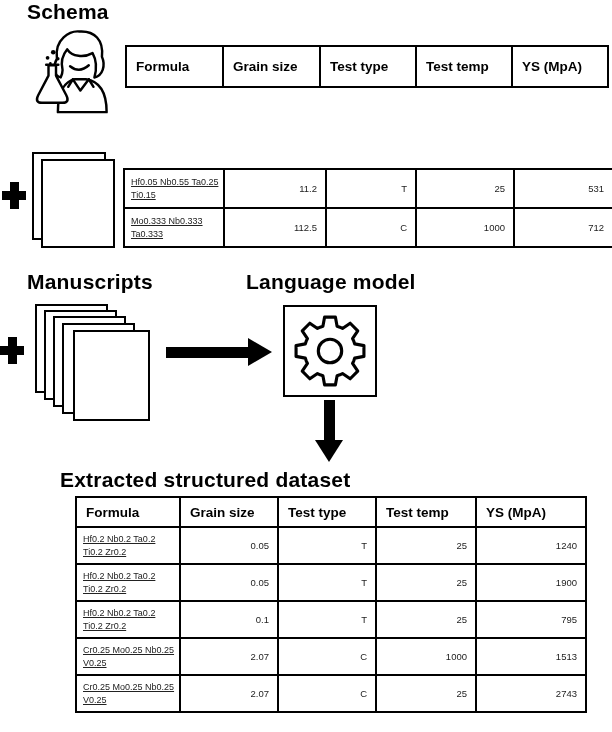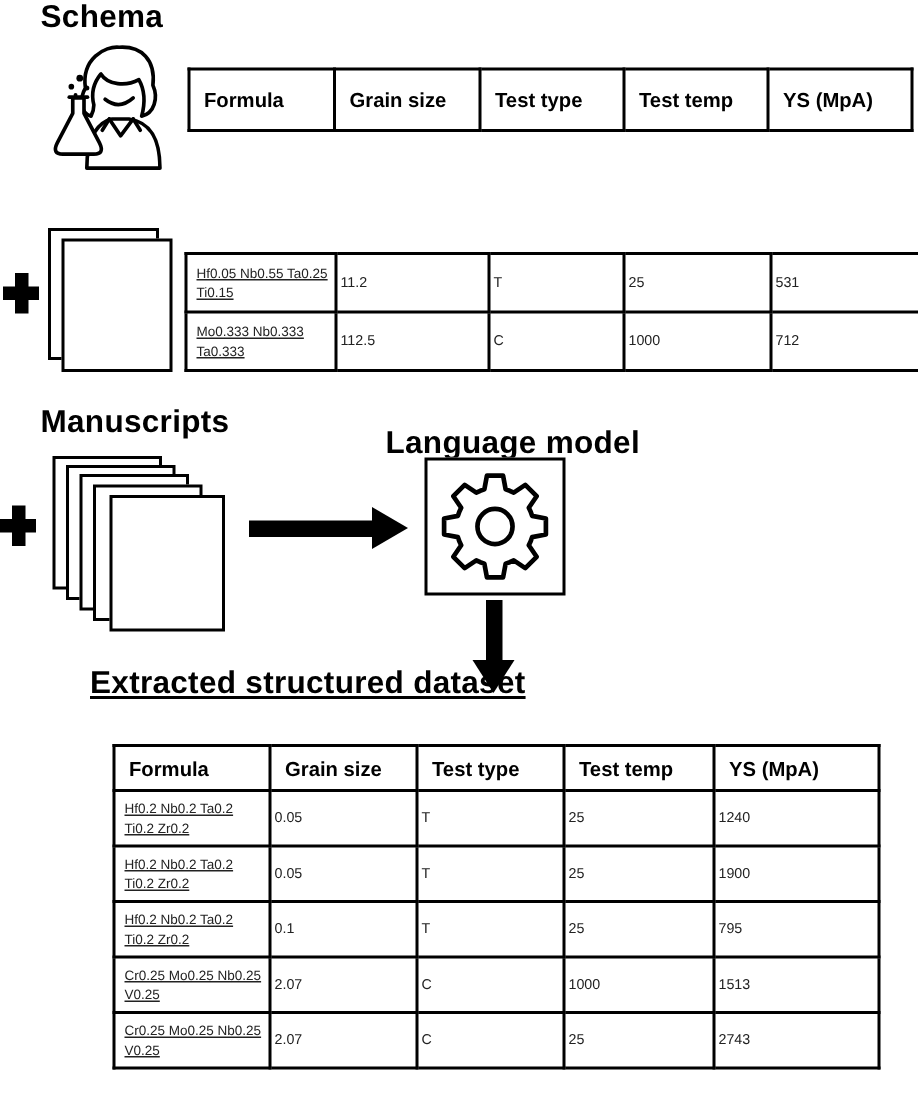--- a/index.html
+++ b/index.html
@@ -7,21 +7,21 @@
     position:relative;width:612px;height:732px;background:#fff;overflow:hidden;
     font-family:"Liberation Sans",sans-serif;color:#000;
   }
   .abs{position:absolute;}
   .section-title{font-size:21px;font-weight:bold;letter-spacing:.2px;white-space:nowrap;}
   
   table{border-collapse:collapse;table-layout:fixed;background:#fff;border-radius:17px;}
   td,th{border:2px solid #000;overflow:hidden;}
   th{font-size:13.5px;font-weight:bold;text-align:left;padding:0 4px 0 9px;vertical-align:middle;}
   td.formula{font-size:9px;color:#222;text-align:left;padding:2px 2px 2px 6px;vertical-align:middle;line-height:1.35;text-decoration:underline;}
-  td.num{font-size:9.5px;color:#222;padding:0 8px 0 2px;vertical-align:middle;}
+  td.num{font-size:9.5px;color:#222;text-align:right;padding:0 8px 0 2px;vertical-align:middle;}
   .ex-table td{height:33px;}
   .xt th{height:28px;}
   .xt td{height:31px;}
   
   .page{position:absolute;background:#fff;border:2px solid #000;}
   
   .plus{position:absolute;width:24px;height:27px;}
   .plus .h{position:absolute;left:0;top:9px;width:24px;height:9px;background:#000;}
   .plus .v{position:absolute;left:8px;top:0;width:9px;height:27px;background:#000;}
   
@@ -112,21 +112,21 @@
       <td class="formula">Mo0.333 Nb0.333 Ta0.333</td>
       <td class="num">112.5</td>
       <td class="num">C</td>
       <td class="num">1000</td>
       <td class="num">712</td>
     </tr>
   </tbody>
     </table>
 
   <div class="abs section-title" style="left:27px;top:270px;text-align:right;">Manuscripts</div>
-  <div class="abs section-title" style="left:257px;top:270px;margin-top:14px;">Language model</div>
+  <div class="abs section-title" style="left:246px;top:270px;">Language model</div>
 
   <div class="plus" style="left:0px;top:337px;">
     <div class="h"></div>
       <div class="v"></div>
   </div>
 
   <div>
     <div class="page" style="left:35px;top:304px;width:69px;height:85px;"></div>
     <div class="page" style="left:44px;top:310px;width:69px;height:86px;"></div>
     <div class="page" style="left:53px;top:316px;width:69px;height:87px;"></div>
@@ -144,21 +144,21 @@
       <polygon id="gear-poly" points="81.7,40.9 93.5,43.1 93.5,56.9 81.7,59.1 80.5,62.6 78.9,66.0 85.6,75.9 75.9,85.6 66.0,78.9 62.6,80.5 59.1,81.7 56.9,93.5 43.1,93.5 40.9,81.7 37.4,80.5 34.0,78.9 24.1,85.6 14.4,75.9 21.1,66.0 19.5,62.6 18.3,59.1 6.5,56.9 6.5,43.1 18.3,40.9 19.5,37.4 21.1,34.0 14.4,24.1 24.1,14.4 34.0,21.1 37.4,19.5 40.9,18.3 43.1,6.5 56.9,6.5 59.1,18.3 62.6,19.5 66.0,21.1 75.9,14.4 85.6,24.1 78.9,34.0 80.5,37.4" fill="#fff"></polygon>
       <circle cx="50" cy="50" r="15" fill="#fff"></circle>
     </svg>
   </div>
 
   <div>
     <div class="shaft-v" style="left:324px;top:400px;width:11px;height:40px;"></div>
     <div class="head-down" style="left:315px;top:440px;"></div>
   </div>
 
-  <div class="abs section-title" style="left:60px;top:444px;text-decoration:underline;">Extracted structured dataset</div>
+  <div class="abs section-title" style="left:60px;top:468px;">Extracted structured dataset</div>
 
   <table class="abs xt" style="left:75px;top:496px;width:510px;">
     <colgroup>
         <col style="width:104px">
         <col style="width:98px">
         <col style="width:98px">
         <col style="width:100px">
         <col style="width:110px">
       </colgroup>
     <tbody>

